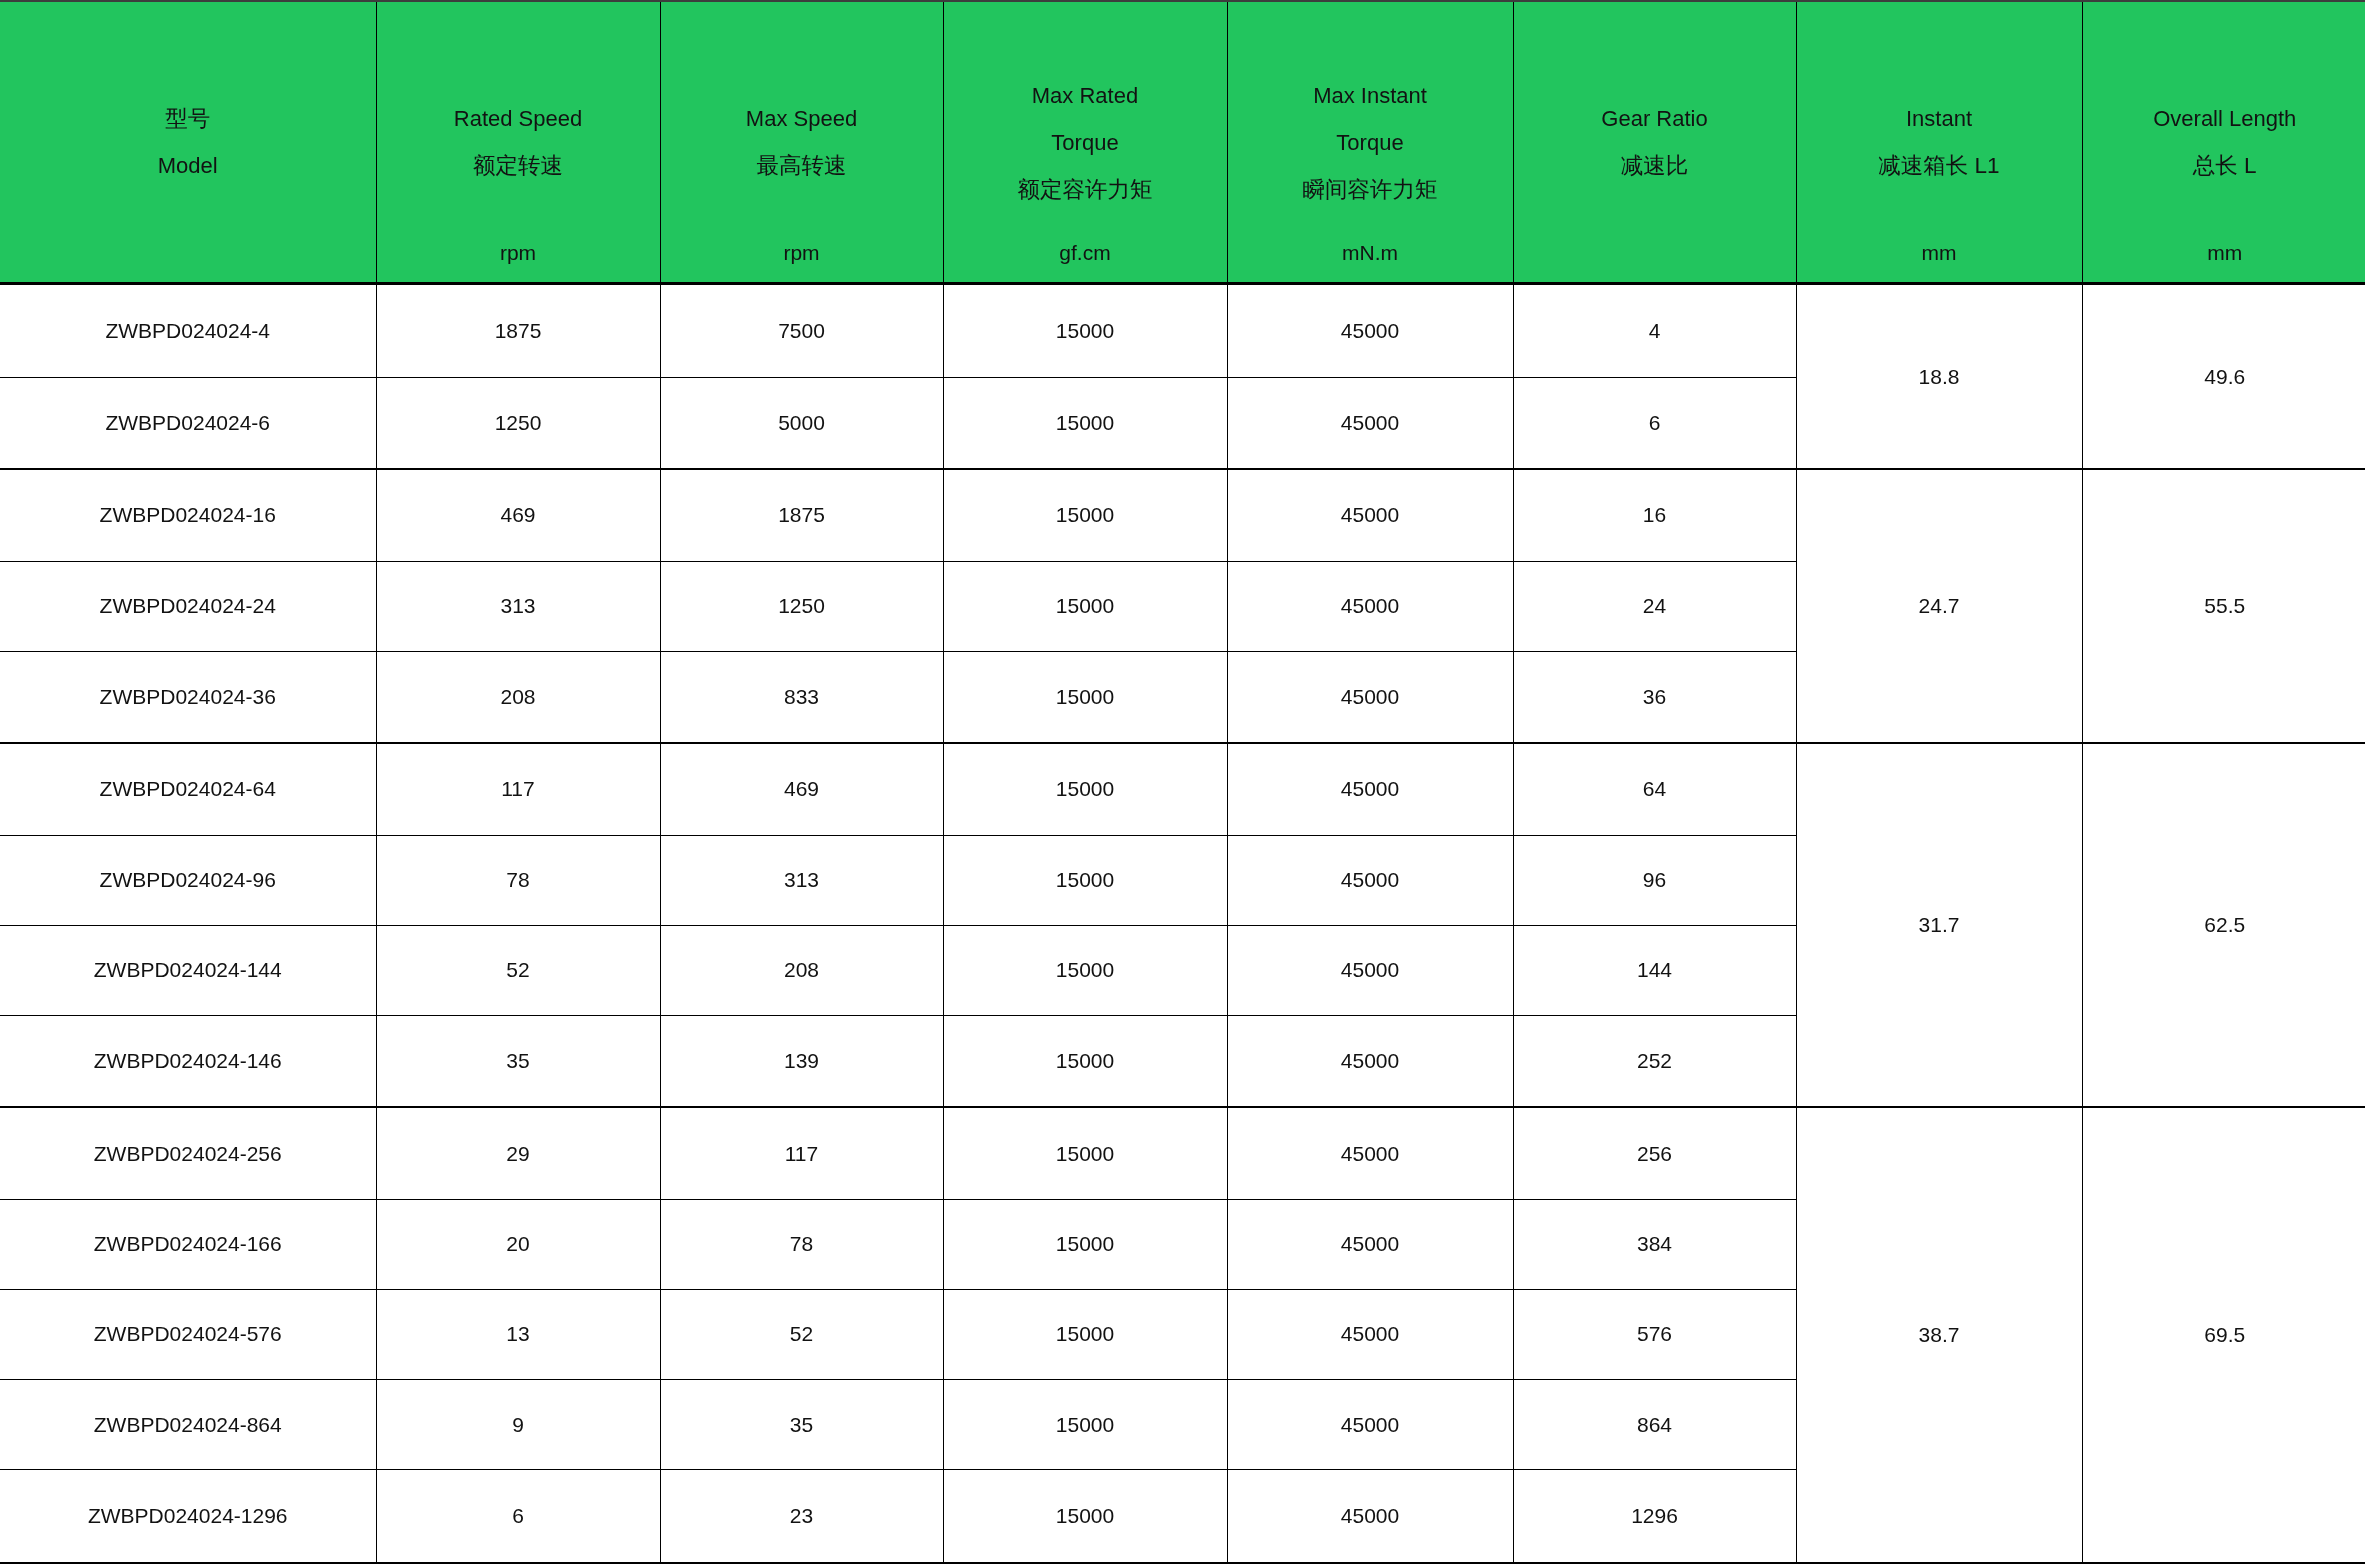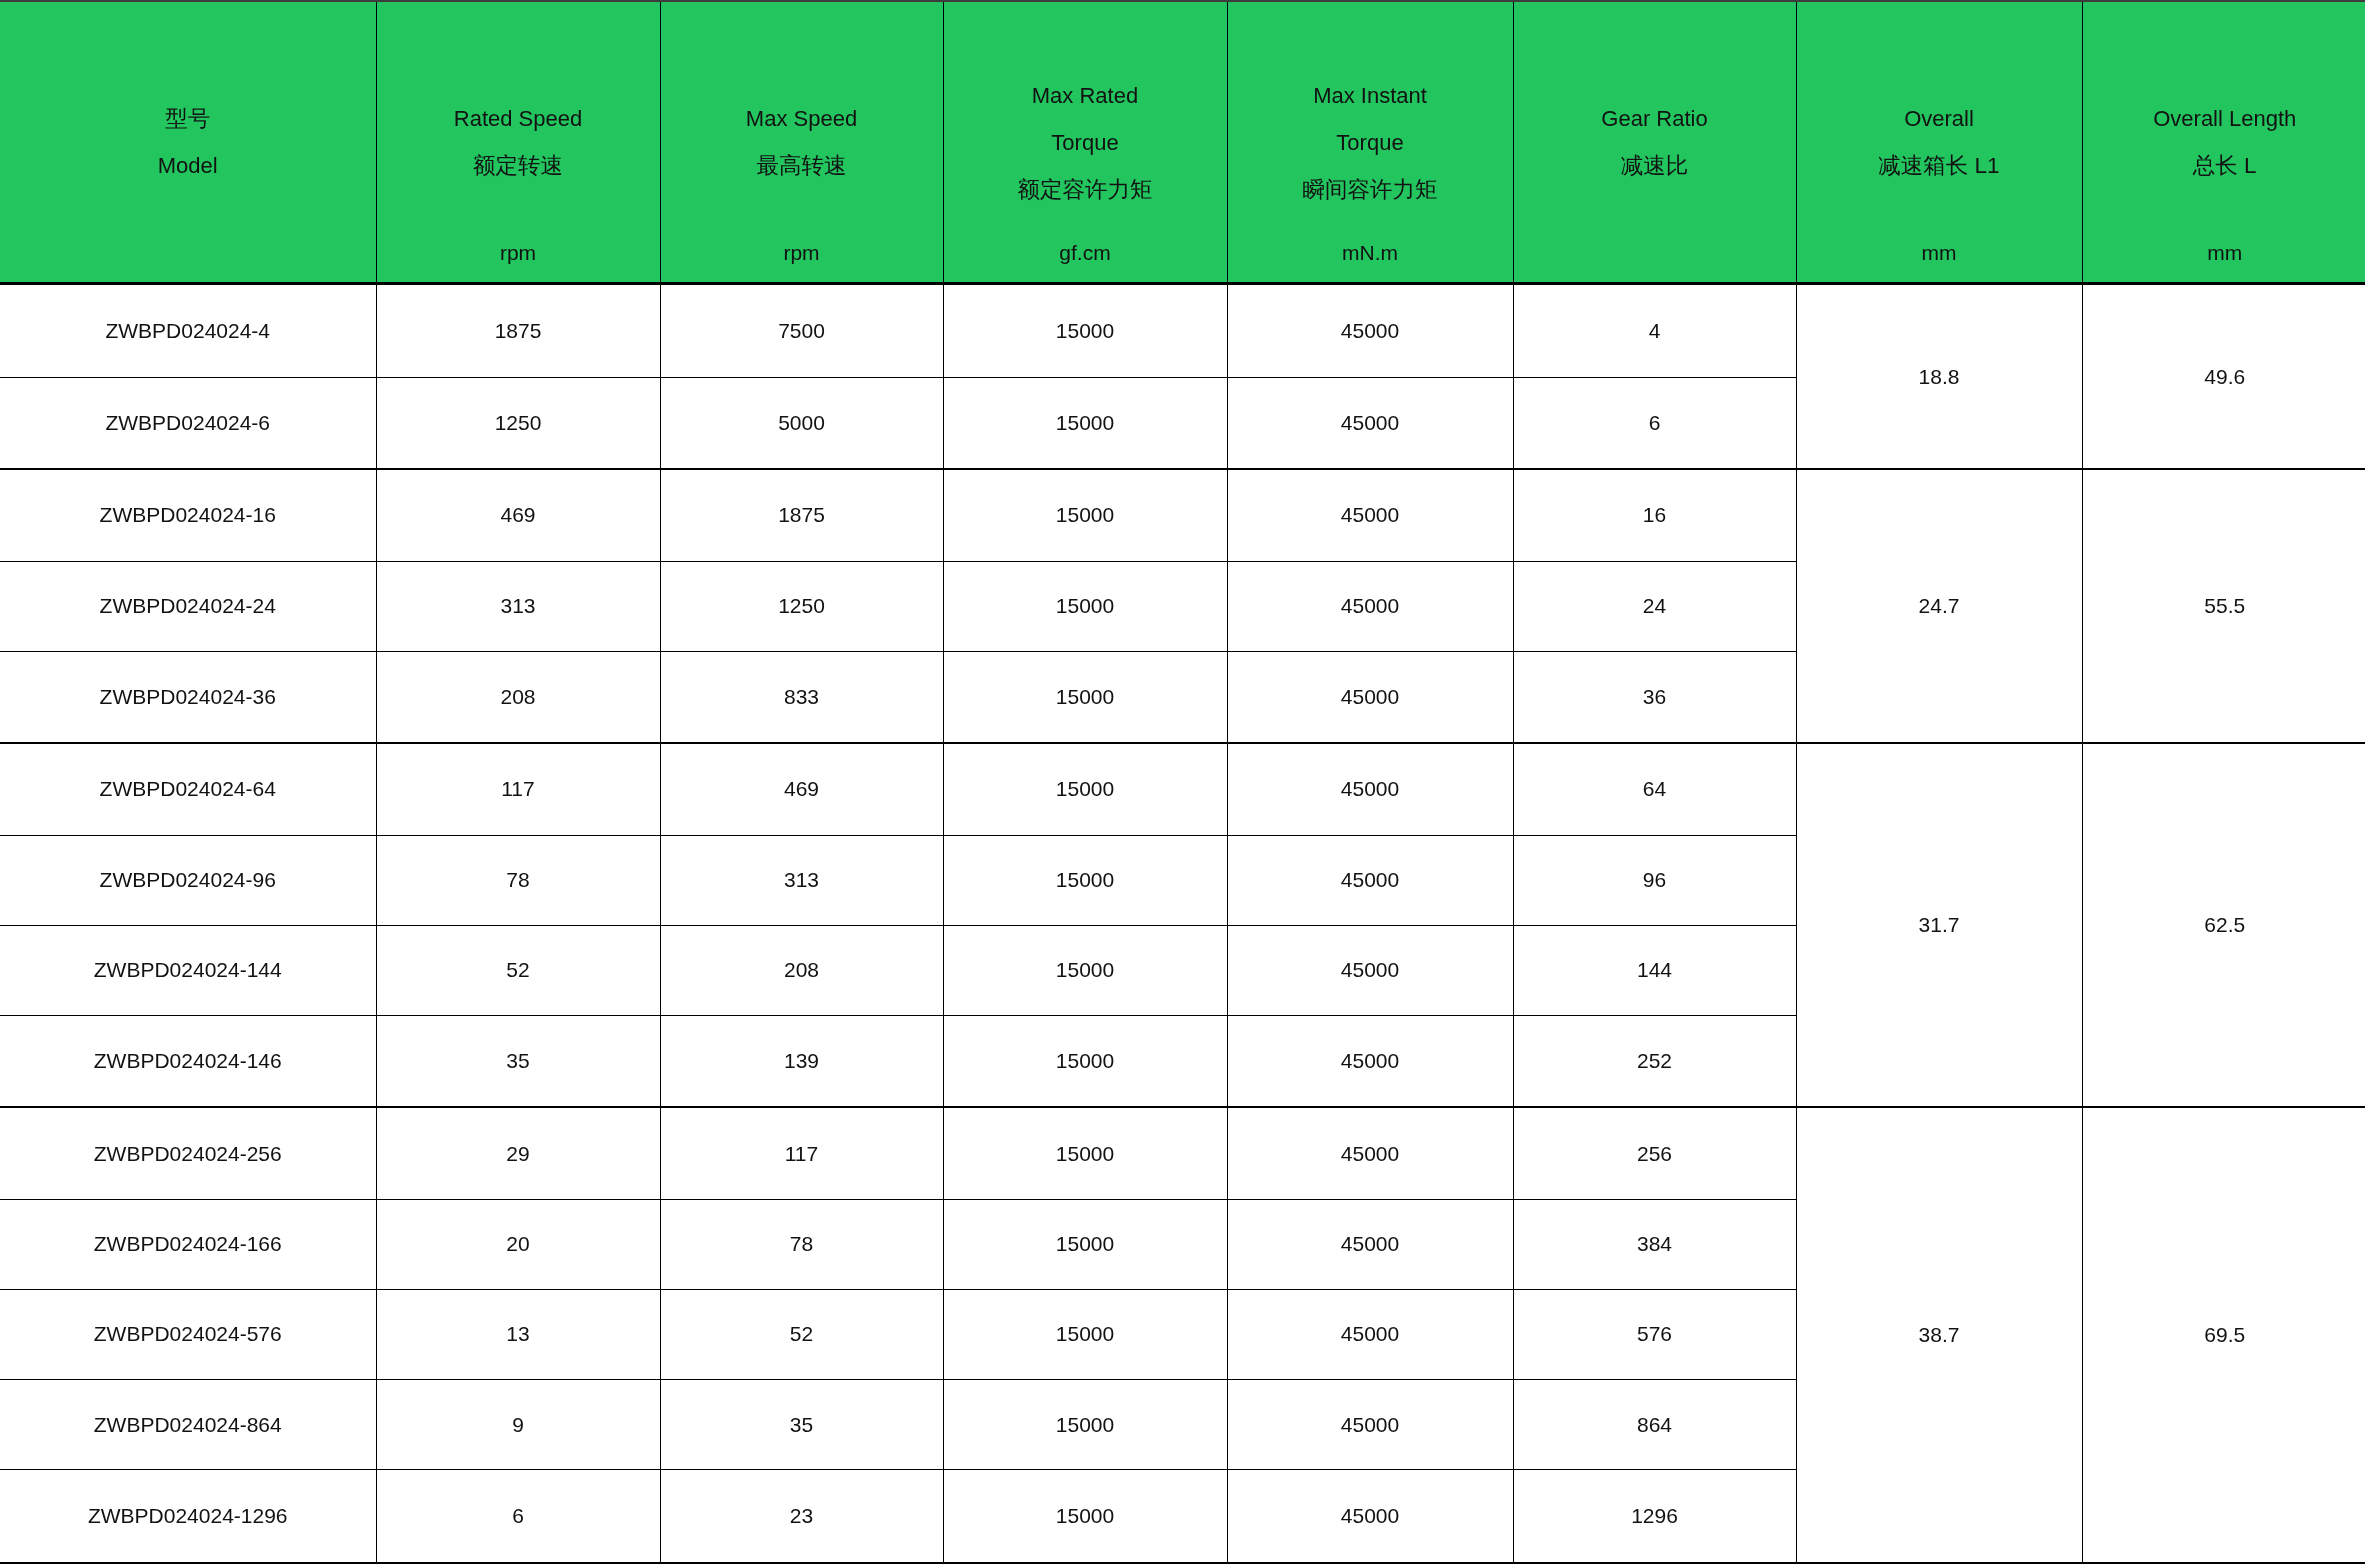--- a/index.html
+++ b/index.html
@@ -122,21 +122,21 @@
           <div class="unit">mN.m</div>
         </th>
         <th class="c5 nounit">
           <div class="names">
             <div class="hl">Gear Ratio</div>
             <div class="hl zh">减速比</div>
           </div>
         </th>
         <th class="c6">
           <div class="names">
-            <div class="hl">Overall</div>
+            <div class="hl">Instant</div>
             <div class="hl zh">减速箱长 L1</div>
           </div>
           <div class="unit">mm</div>
         </th>
         <th class="c7">
           <div class="names">
             <div class="hl">Overall Length</div>
             <div class="hl zh">总长 L</div>
           </div>
           <div class="unit">mm</div>

